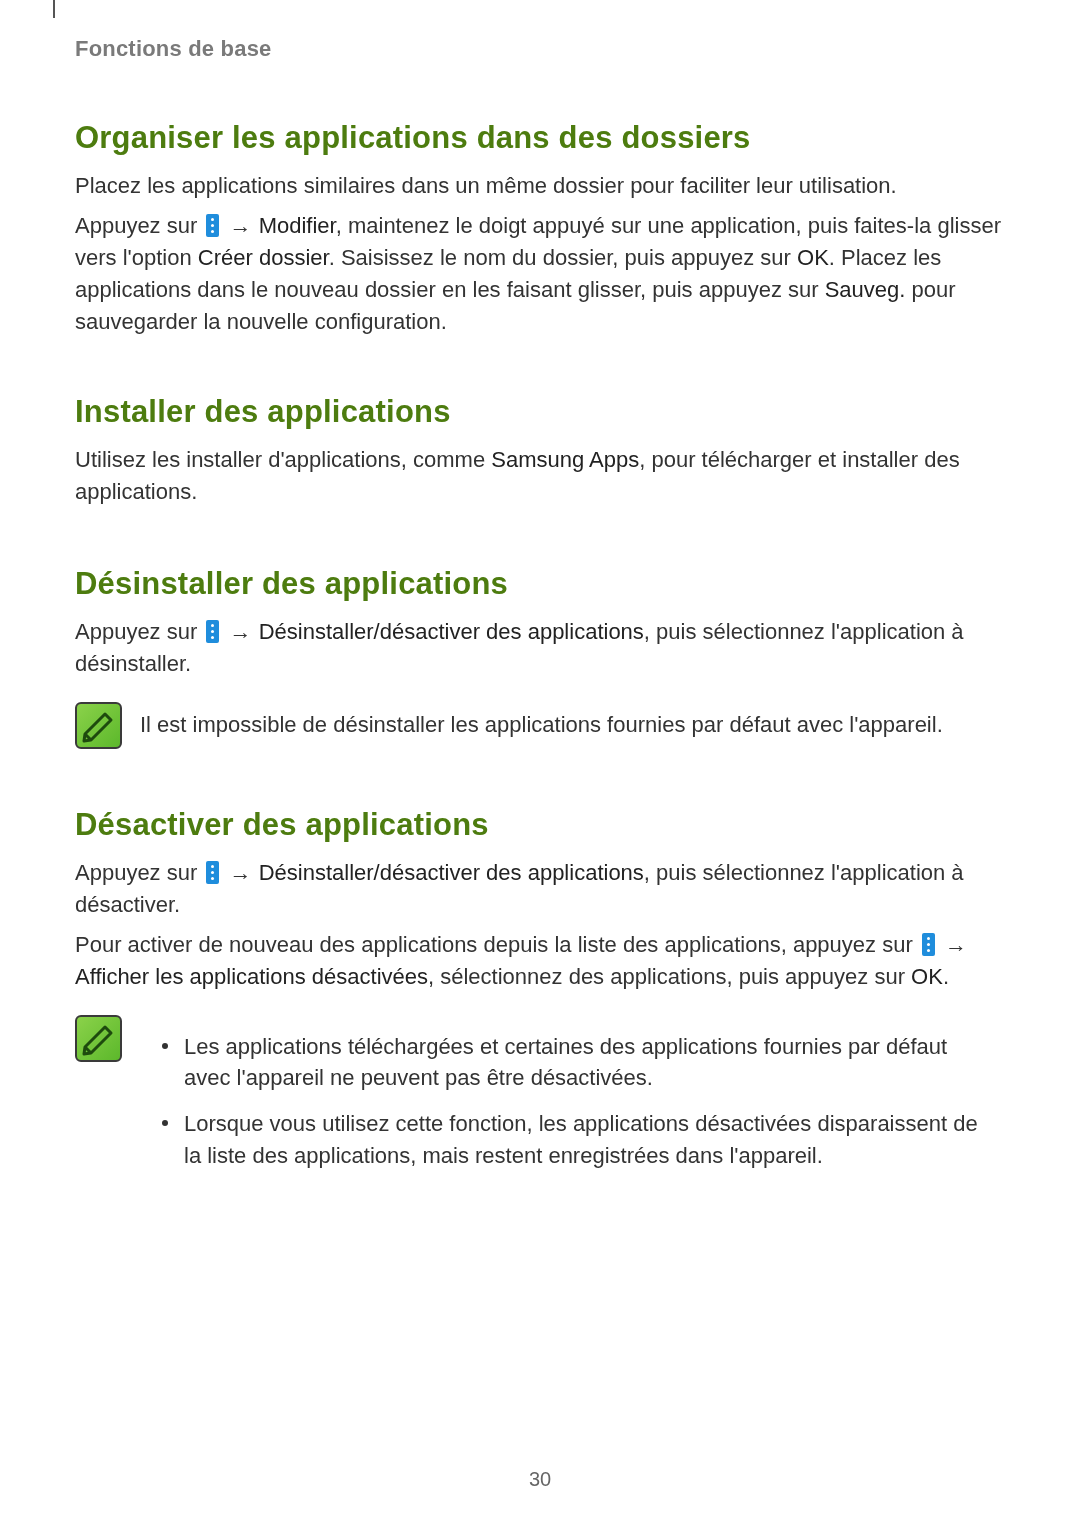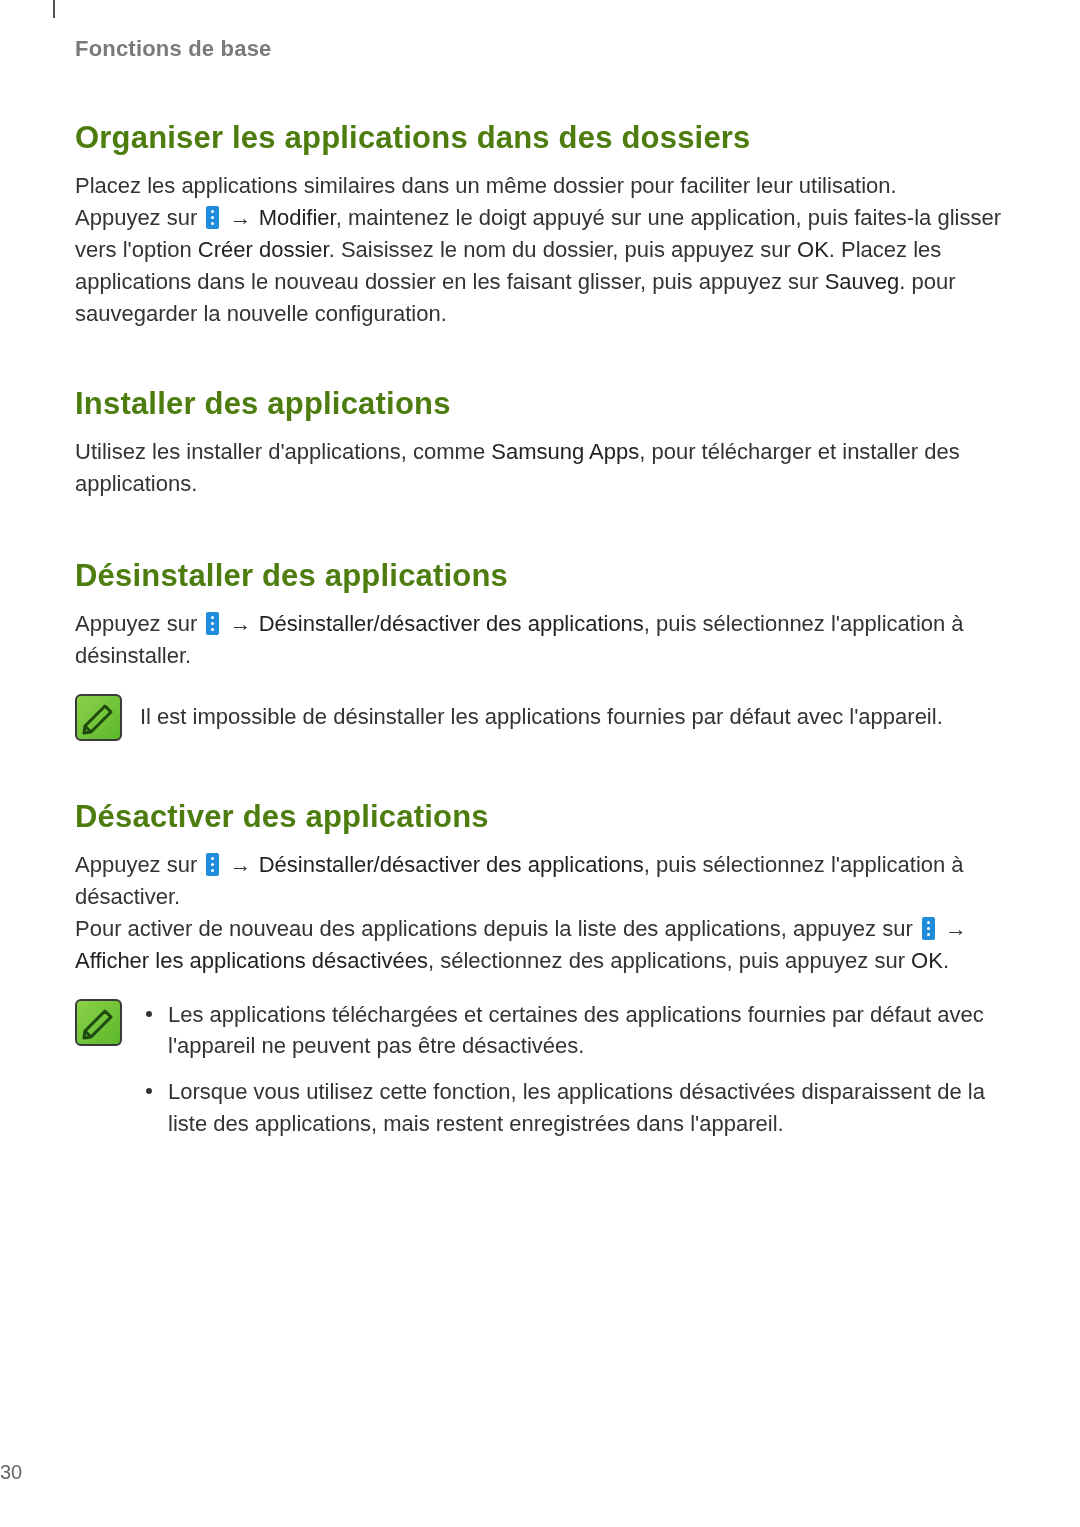--- a/index.html
+++ b/index.html
@@ -38,21 +38,21 @@
     font-weight: 600;
     font-size: 31px;
     margin: 58px 0 14px 0;
     letter-spacing: 0.2px;
   }
   h2.section.tight { margin-top: 57px; }
   p.body {
     font-size: 22px;
     line-height: 1.45;
     color: #333;
-    margin: 0 0 0 0;
+    margin: 8px 0 0 0;
   }
   b { font-weight: 400; color: #222; }
   .menu-icon {
     display: inline-block;
     width: 13px;
     height: 23px;
     background: #1f8ddc;
     border-radius: 2px;
     vertical-align: -4px;
     position: relative;
@@ -99,43 +99,44 @@
     padding-top: 7px;
   }
   .note-list {
     flex: 1 1 auto;
     font-size: 22px;
     line-height: 1.45;
     color: #333;
   }
   ul.bullets {
     list-style: none;
-    margin: 0;
+    margin: 16px;
     padding: 0;
   }
   ul.bullets li {
     position: relative;
     padding-left: 28px;
     margin: 0 0 14px 0;
   }
   ul.bullets li::before {
     content: "";
     position: absolute;
     left: 6px;
     top: 12px;
     width: 6px;
     height: 6px;
     background: #333;
     border-radius: 50%;
   }
   .page-number {
     position: absolute;
-    bottom: 43px;
+    bottom: 36px;
     left: 0;
     right: 0;
+    text-align: center;
     font-size: 20px;
     color: #666;
   }
 </style>
 </head>
 <body>
 
 <div class="page">
   <div class="top-marker"></div>
 

